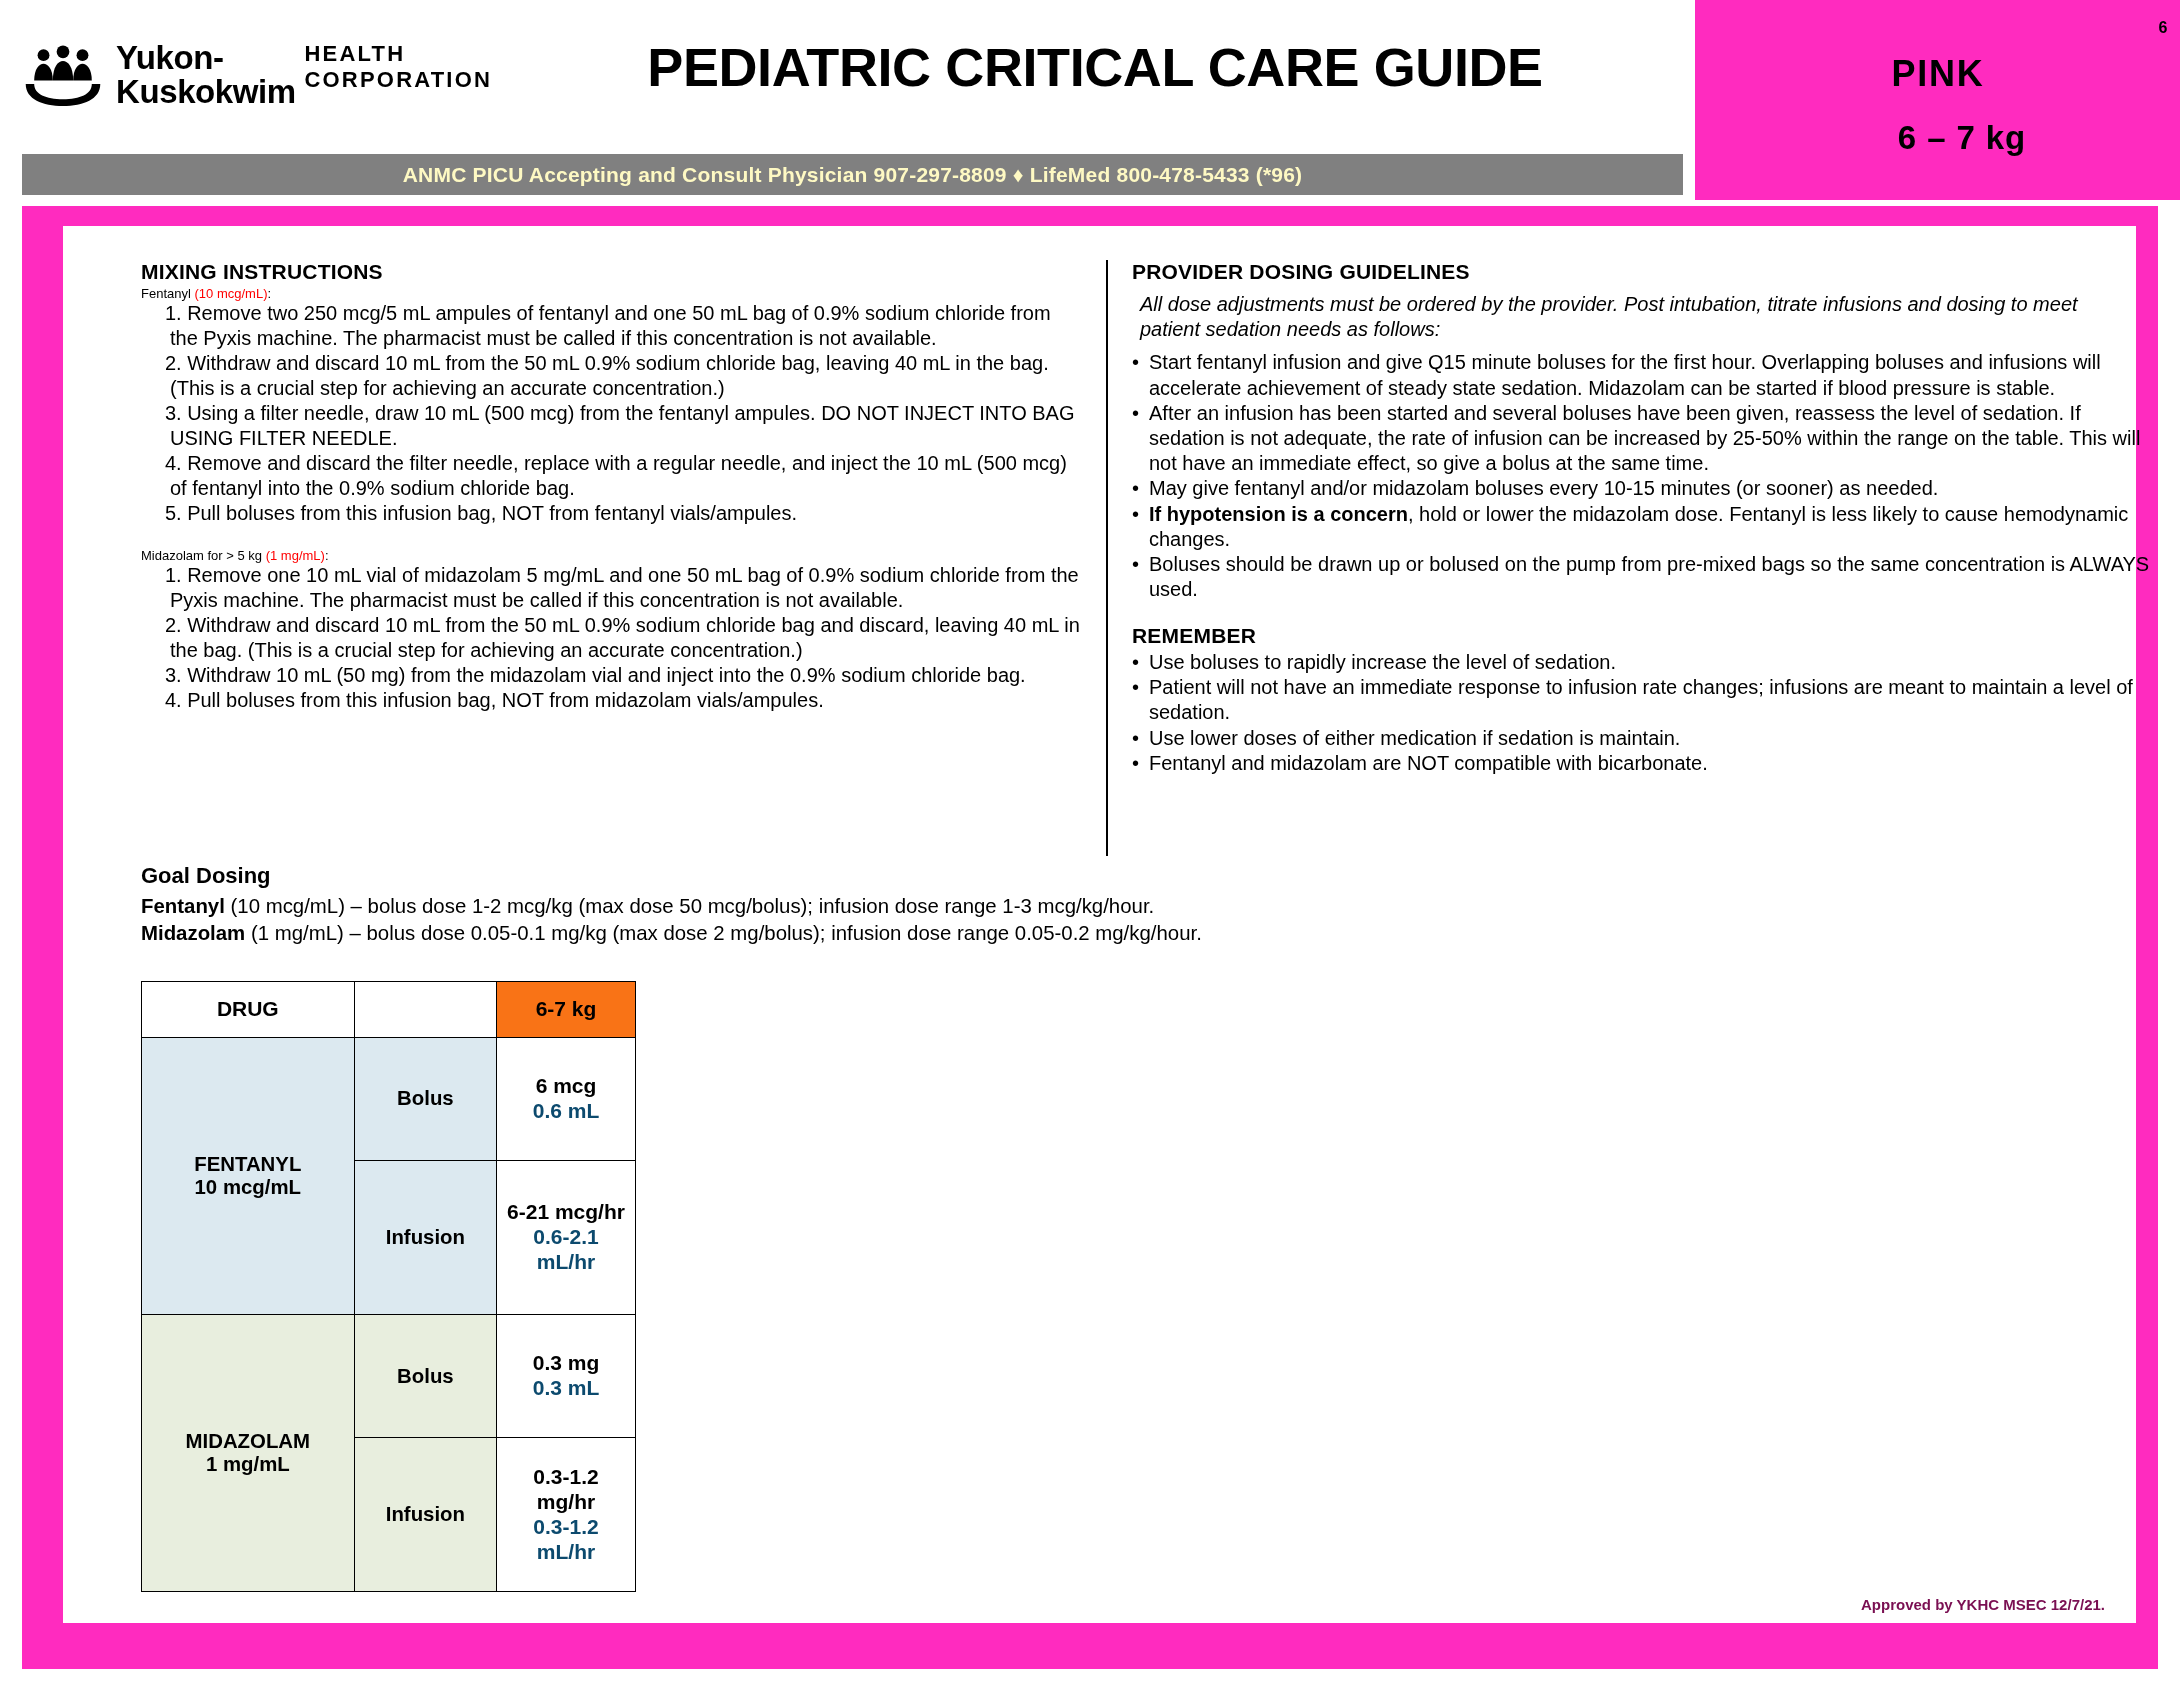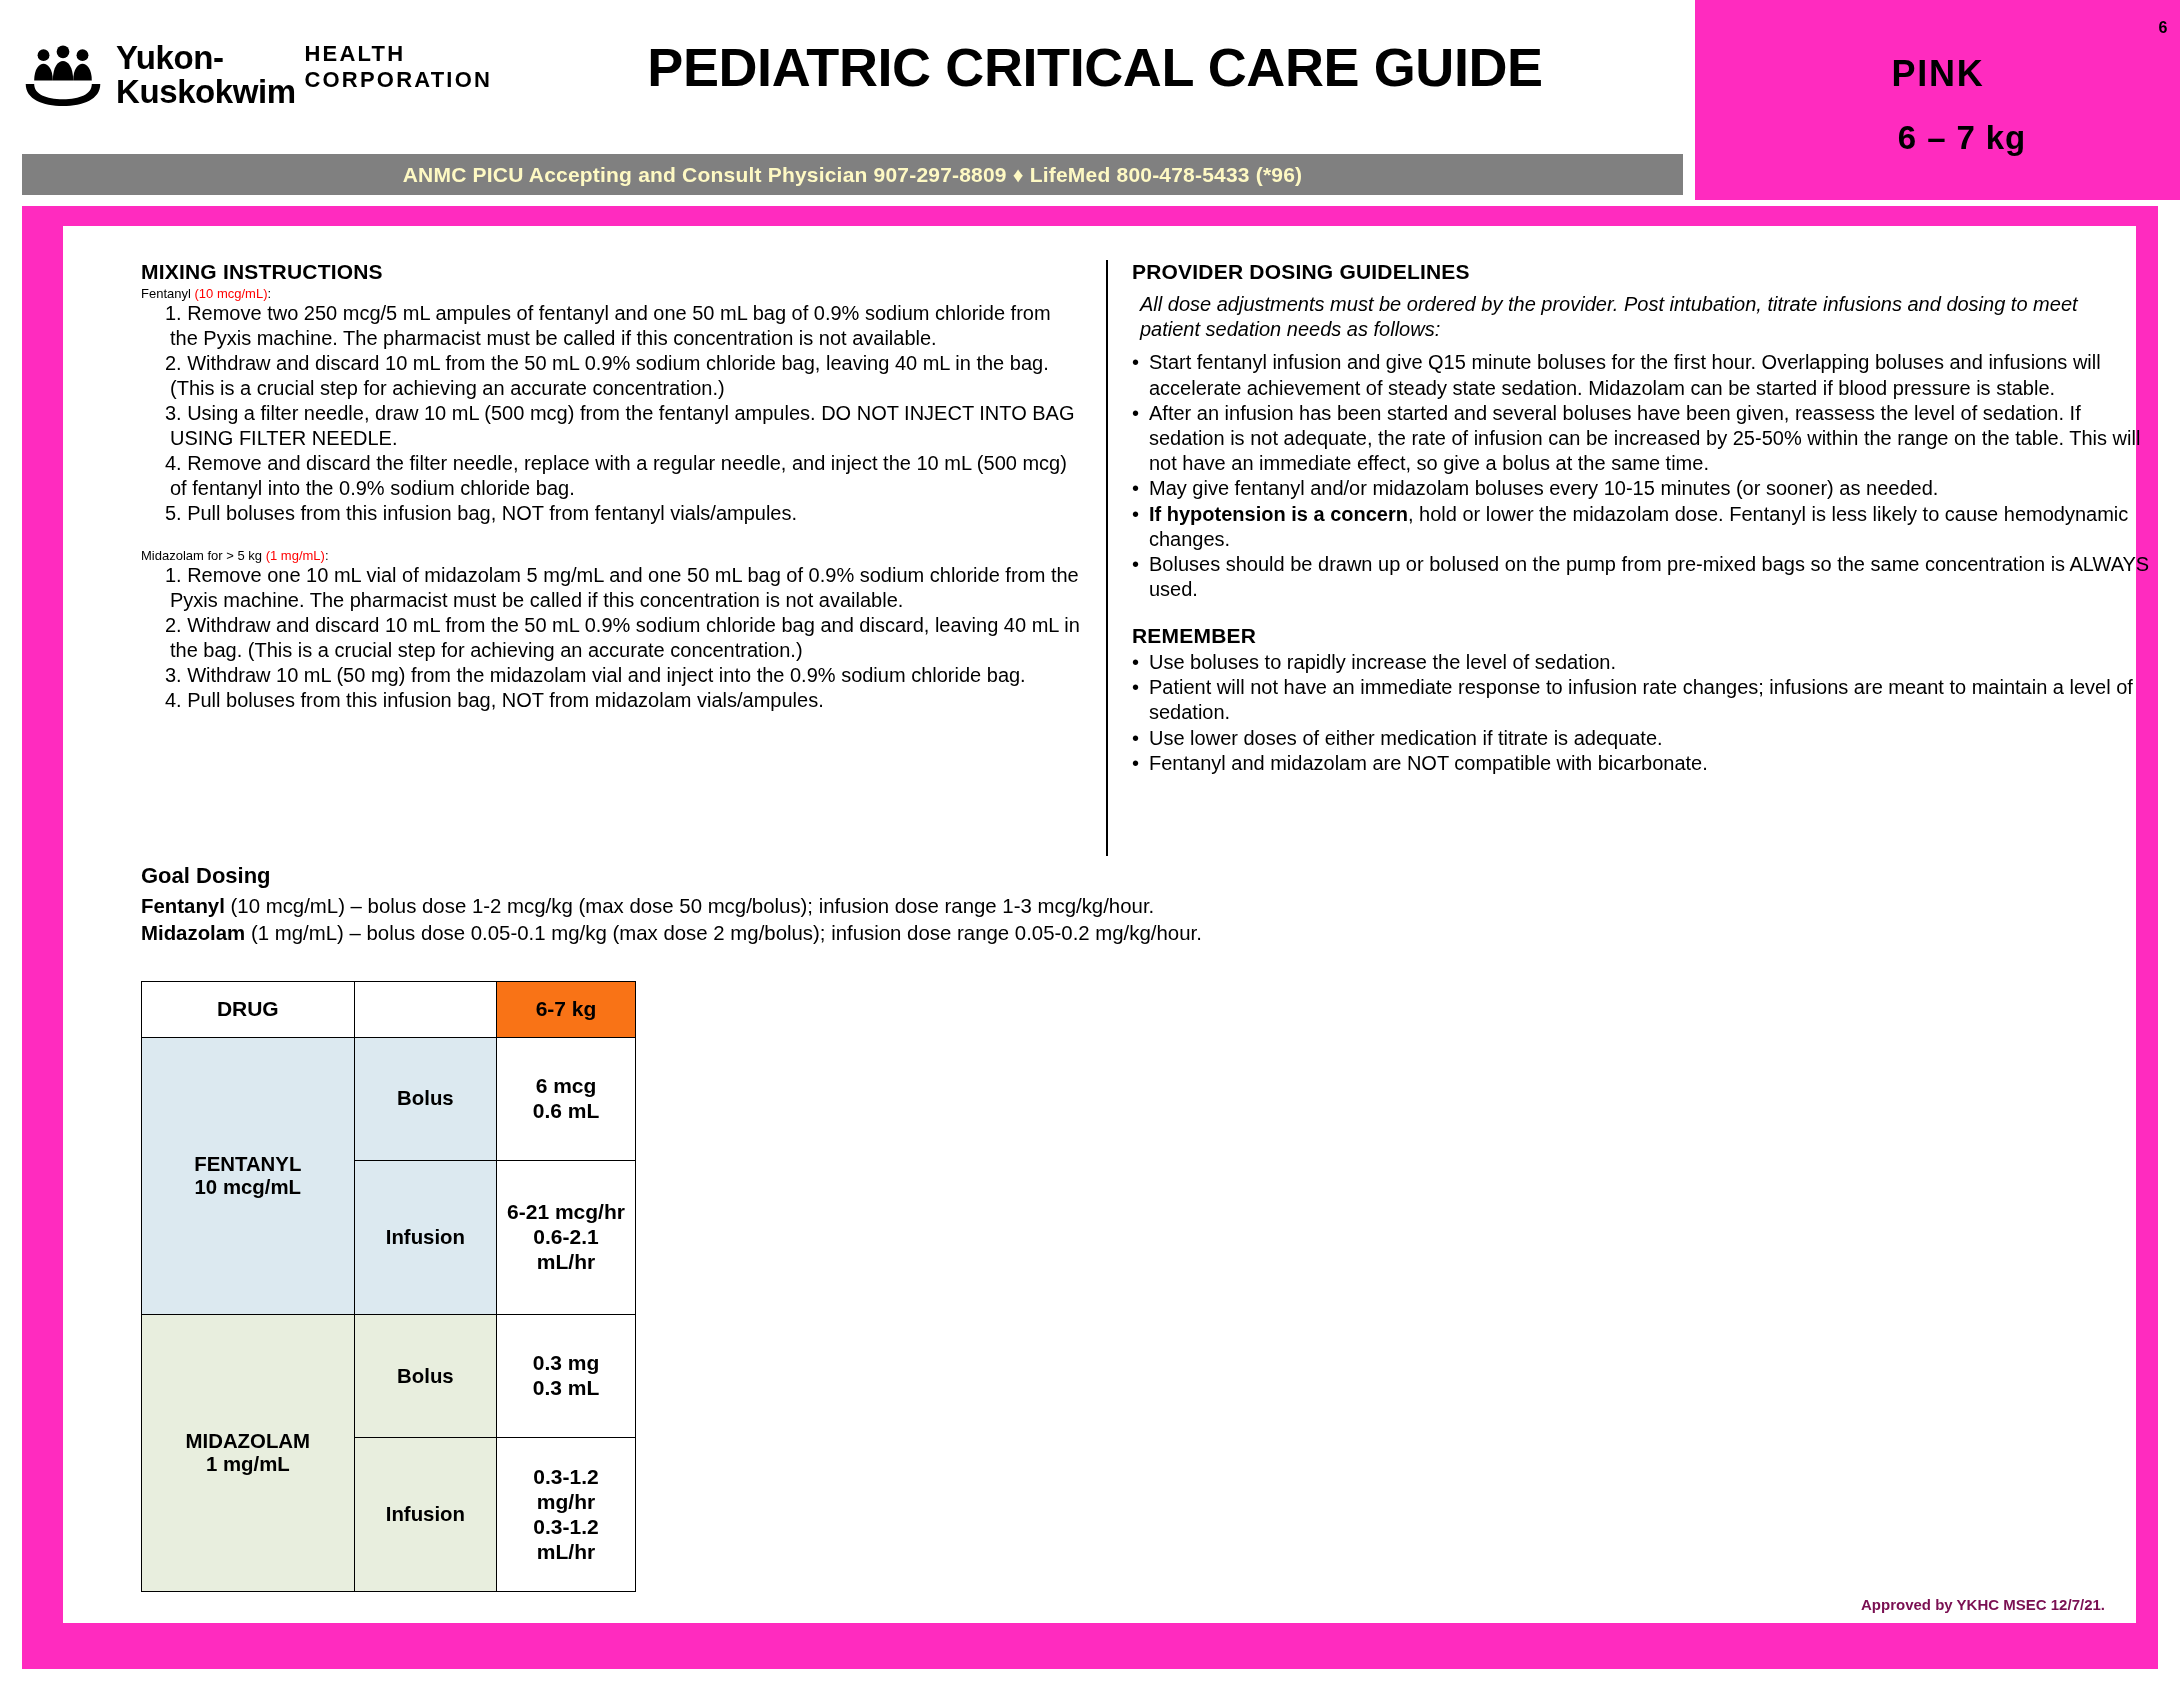--- a/index.html
+++ b/index.html
@@ -267,21 +267,21 @@
     background: #f97316;
     font-size: 21px;
   }
   .dose-table .fent { background: #dce9f0; }
   .dose-table .mida { background: #e8eede; }
   .dose-table .valcell {
     background: #ffffff;
     line-height: 1.18;
     font-size: 21px;
   }
-  .dose-table .valcell .red { color: #000000; }
+  .dose-table .valcell .red { color: #0c4a6e; }
   .dose-table .rowtall { height: 112px; }
   .dose-table .rowtaller { height: 143px; }
 
   .logo-svg { display:block; }
 </style>
 </head>
 <body>
 
 <div class="page">
 
@@ -368,21 +368,21 @@
           </li>
           <li>Boluses should be drawn up or bolused on the pump from pre-mixed bags so the same concentration is ALWAYS used.</li>
         </ul>
 
         <div class="spacer-md"></div>
 
         <div class="sec-head">REMEMBER</div>
         <ul class="bullets">
           <li>Use boluses to rapidly increase the level of sedation.</li>
           <li>Patient will not have an immediate response to infusion rate changes; infusions are meant to maintain a level of sedation.</li>
-          <li>Use lower doses of either medication if titrate is adequate.</li>
+          <li>Use lower doses of either medication if sedation is maintain.</li>
           <li>Fentanyl and midazolam are NOT compatible with bicarbonate.</li>
         </ul>
       </div>
 
       <div class="goal">
         <div class="goal-head">Goal Dosing</div>
         <div class="goal-line">
           <b>Fentanyl</b><span> (10 mcg/mL) – bolus dose 1-2 mcg/kg (max dose 50 mcg/bolus); infusion dose range 1-3 mcg/kg/hour.</span>
         </div>
         <div class="goal-line">

